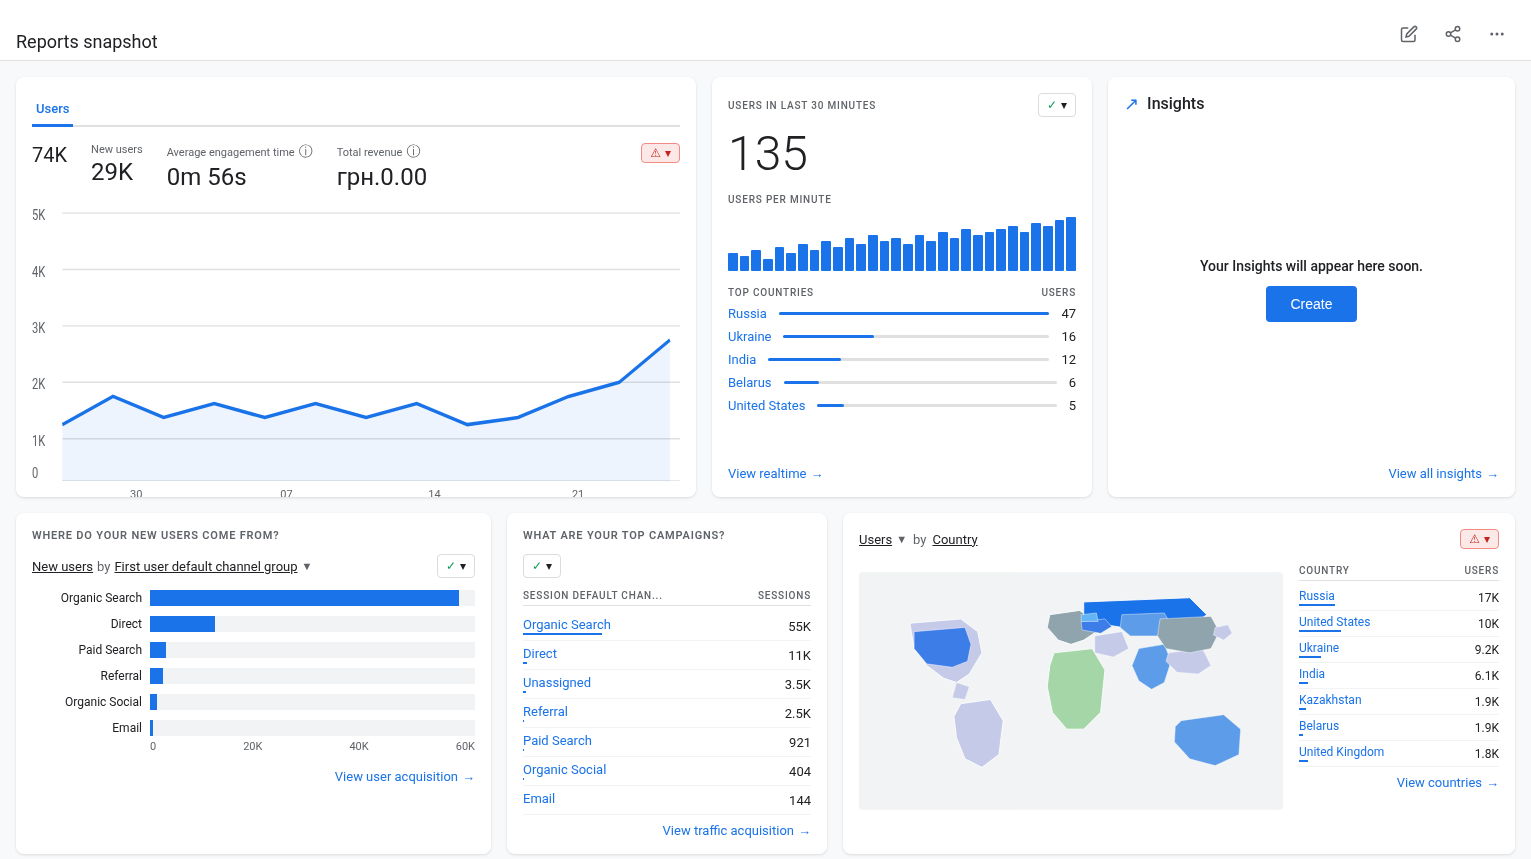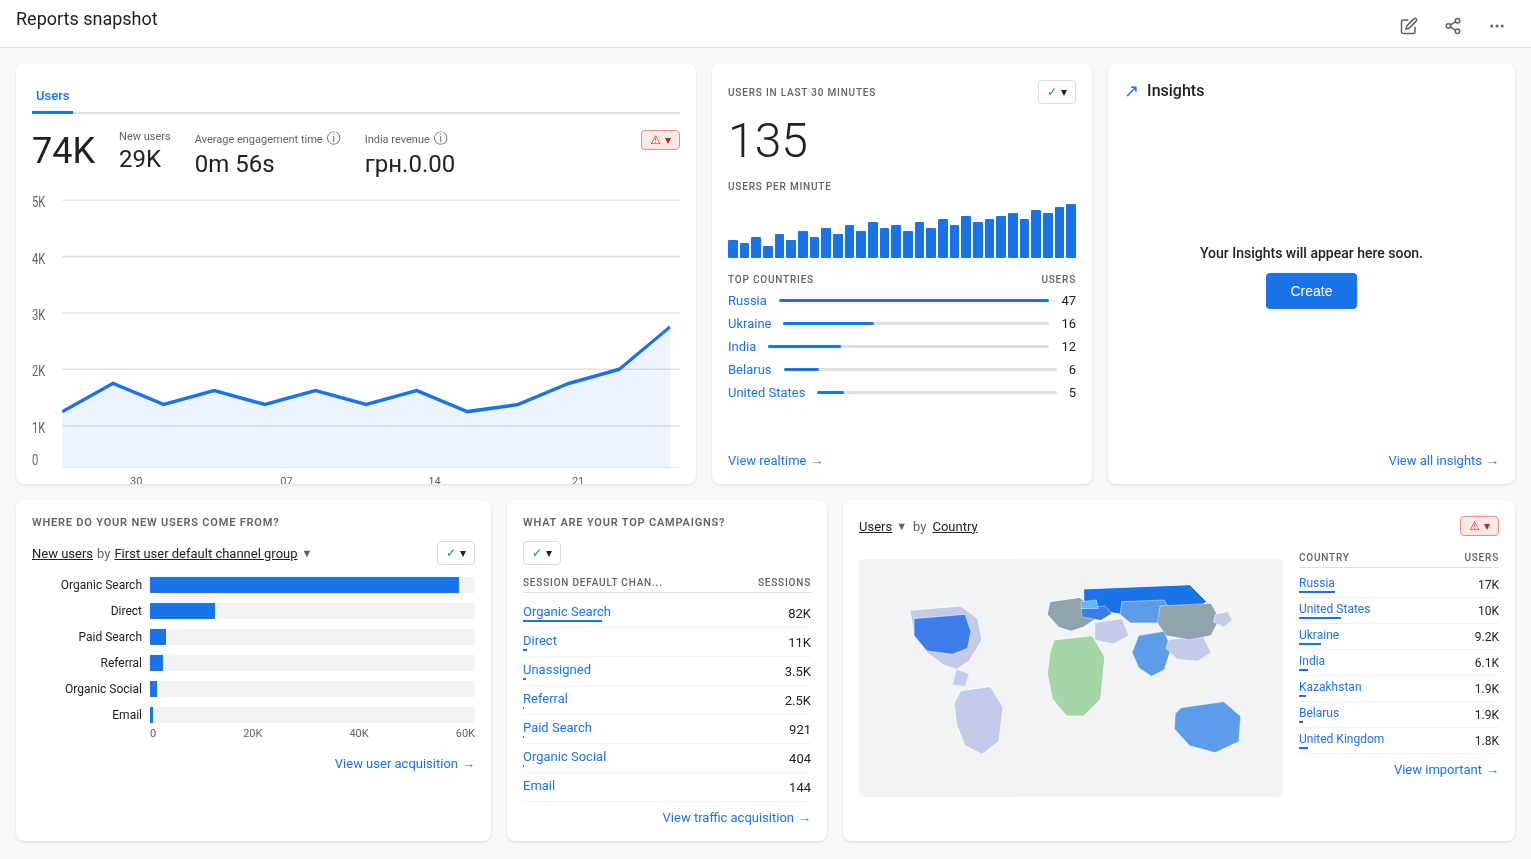--- a/index.html
+++ b/index.html
@@ -1,37 +1,37 @@
 <!DOCTYPE html>
 <html><head>
   <meta charset="utf-8">
   <style>
     * { box-sizing: border-box; margin: 0; padding: 0; }
     body { font-family: 'Google Sans', Roboto, Arial, sans-serif; background: #f8f9fa; color: #202124; font-size: 13px; }
     
-    .header { display: flex; align-items: flex-start; justify-content: space-between; padding: 8px 16px; background: #fff; border-bottom: 1px solid #e0e0e0; height: 48px; }
+    .header { display: flex; align-items: flex-end; justify-content: space-between; padding: 8px 16px; background: #fff; border-bottom: 1px solid #e0e0e0; height: 61px; }
     .header-title { font-size: 18px; font-weight: 400; color: #202124; }
     .header-icons { display: flex; gap: 8px; }
     .header-icon-btn { width: 36px; height: 36px; border: none; background: none; cursor: pointer; display: flex; align-items: center; justify-content: center; border-radius: 50%; color: #5f6368; font-size: 18px; }
 
     .main-content { padding: 16px; display: flex; flex-direction: column; gap: 16px; }
 
     
     .top-row { display: flex; gap: 16px; height: 420px; }
     .card { background: #fff; border-radius: 8px; box-shadow: 0 1px 3px rgba(0,0,0,0.12); overflow: hidden; }
     
     .card-users { flex: 0 0 680px; padding: 16px; display: flex; flex-direction: column; }
     .card-realtime { flex: 0 0 380px; padding: 16px; display: flex; flex-direction: column; }
     .card-insights { flex: 1; padding: 16px; display: flex; flex-direction: column; }
 
     
     .tabs-row { display: flex; border-bottom: 2px solid #e0e0e0; margin-bottom: 16px; }
     .tab-active { color: #1a73e8; font-size: 13px; padding: 8px 4px; border-bottom: 3px solid #1a73e8; margin-bottom: -2px; font-weight: 500; }
     .metric-label { font-size: 11px; color: #5f6368; text-transform: none; margin-bottom: 2px; display: flex; align-items: center; gap: 4px; }
-    .metric-value { font-size: 36px; font-weight: 400; color: #202124; }
+    .metric-value { font-size: 20px; font-weight: 400; color: #202124; }
     .info-icon { color: #5f6368; font-size: 14px; cursor: help; }
     .alert-badge { display: flex; align-items: center; gap: 4px; background: #fce8e6; border: 1px solid #f28b82; border-radius: 4px; padding: 2px 8px; font-size: 12px; color: #c5221f; cursor: pointer; margin-left: auto; align-self: flex-start; }
 
     .chart-area { flex: 1; position: relative; }
     .chart-svg { width: 100%; height: 100%; }
 
     
     .rt-header { display: flex; justify-content: space-between; align-items: center; margin-bottom: 8px; }
     .rt-section-label { font-size: 10px; color: #5f6368; text-transform: uppercase; letter-spacing: 0.8px; font-weight: 500; }
     .rt-number { font-size: 48px; font-weight: 300; color: #202124; margin-bottom: 12px; }
@@ -145,21 +145,21 @@
         </div>
         <div class="metric-group">
           <div class="metric-label">
             <span>Average engagement time</span>
             <span class="info-icon">ⓘ</span>
           </div>
           <div class="metric-value" style="font-size:24px;">0m 56s</div>
         </div>
         <div class="metric-group">
           <div class="metric-label">
-            <span>India revenue</span>
+            <span>Total revenue</span>
             <span class="info-icon">ⓘ</span>
           </div>
           <div class="metric-value" style="font-size:24px;">грн.0.00</div>
         </div>
         <div class="alert-badge">
           <span>⚠</span>
           <span>▾</span>
         </div>
       </div>
 
@@ -381,21 +381,21 @@
       <div class="data-header">
         <span>SESSION DEFAULT CHAN...</span>
         <span>SESSIONS</span>
       </div>
       <div id="campaigns-rows">
           <div class="data-row">
     <div>
       <div class="data-row-name">Organic Search</div>
       <div class="data-row-underline" style="width:90%"></div>
     </div>
-    <span class="data-row-value">82K</span>
+    <span class="data-row-value">55K</span>
   </div>
           <div class="data-row">
     <div>
       <div class="data-row-name">Direct</div>
       <div class="data-row-underline" style="width:13%"></div>
     </div>
     <span class="data-row-value">11K</span>
   </div>
           <div class="data-row">
     <div>
@@ -546,21 +546,21 @@
               <div class="country-table-row">
     <div>
       <div class="country-table-name">United Kingdom</div>
       <div class="country-underline" style="width:11%"></div>
     </div>
     <span class="country-table-val">1.8K</span>
   </div>
             </div>
           <div style="display:flex; justify-content:flex-end; margin-top:8px;">
             <a class="view-link">
-              <span>View important</span>
+              <span>View countries</span>
               <span>→</span>
             </a>
           </div>
         </div>
       </div>
     </div>
   </div>
 </div>
 
 </body></html>

